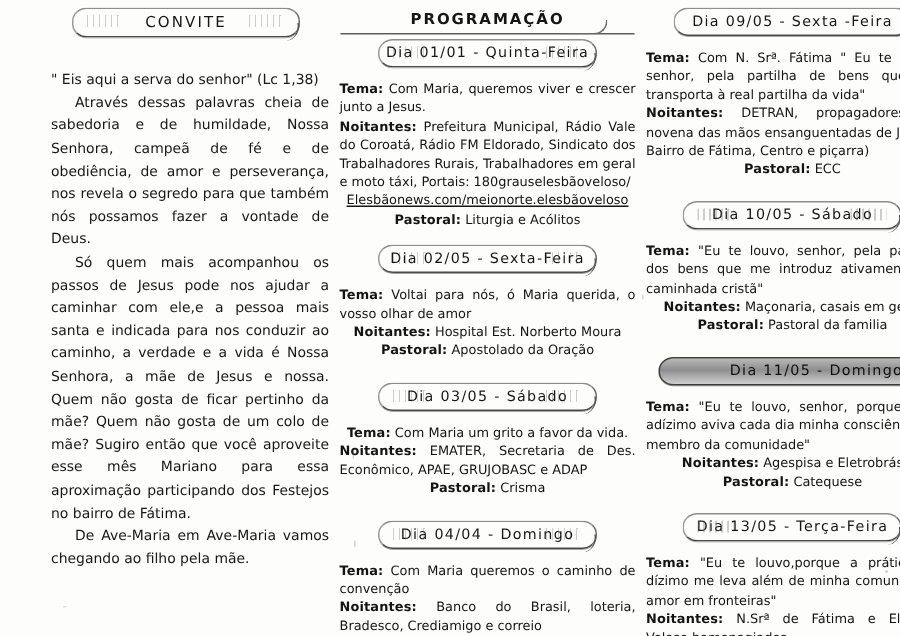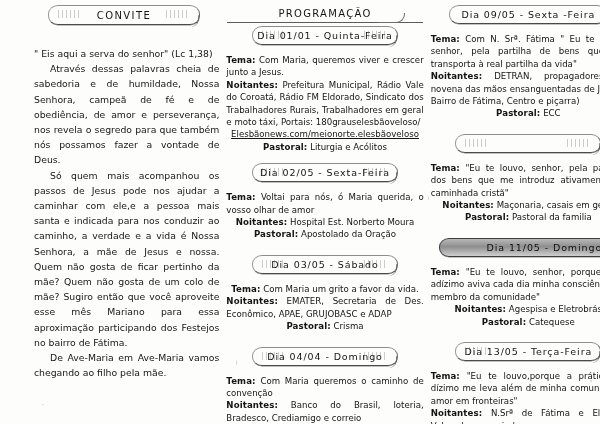--- a/index.html
+++ b/index.html
@@ -64,20 +64,21 @@
   }
   .banner.main .banner-title { font-size: 10px; letter-spacing: 1.4px; }
   .banner.prog {
     width: 196px;
     height: 18px;
     border: none;
     border-bottom: 1px solid #5c5c5c;
     border-radius: 0;
     box-shadow: none;
     margin: 2px auto 2px auto;
+    font-weight: bold;
   }
   .banner.prog::after {
     content: "";
     position: absolute;
     right: 18px; bottom: -1px;
     width: 26px; height: 9px;
     border-right: 1px solid #6b6b6b;
     border-bottom: 1px solid #6b6b6b;
     border-radius: 0 0 9px 0;
   }
@@ -291,20 +292,21 @@
       <p class="line last">
         <span class="lbl">Pastoral:</span>
         <span>ECC</span>
       </p>
     </div>
 
     <div class="spacer-md"></div>
     <div class="banner date">
       <span class="flank l"></span>
       <span class="flank r"></span>
+      <span class="banner-title">Dia 10/05 - Sábado</span>
       <span class="tail"></span>
     </div>
     <div class="spacer-sm"></div>
     <div class="entry">
       <p class="line">
         <span class="lbl">Tema:</span>
         <span>"Eu te louvo, senhor, pela partilha dos bens que me introduz ativamente na caminhada cristã"</span>
       </p>
       <p class="line last">
         <span class="lbl">Noitantes:</span>

